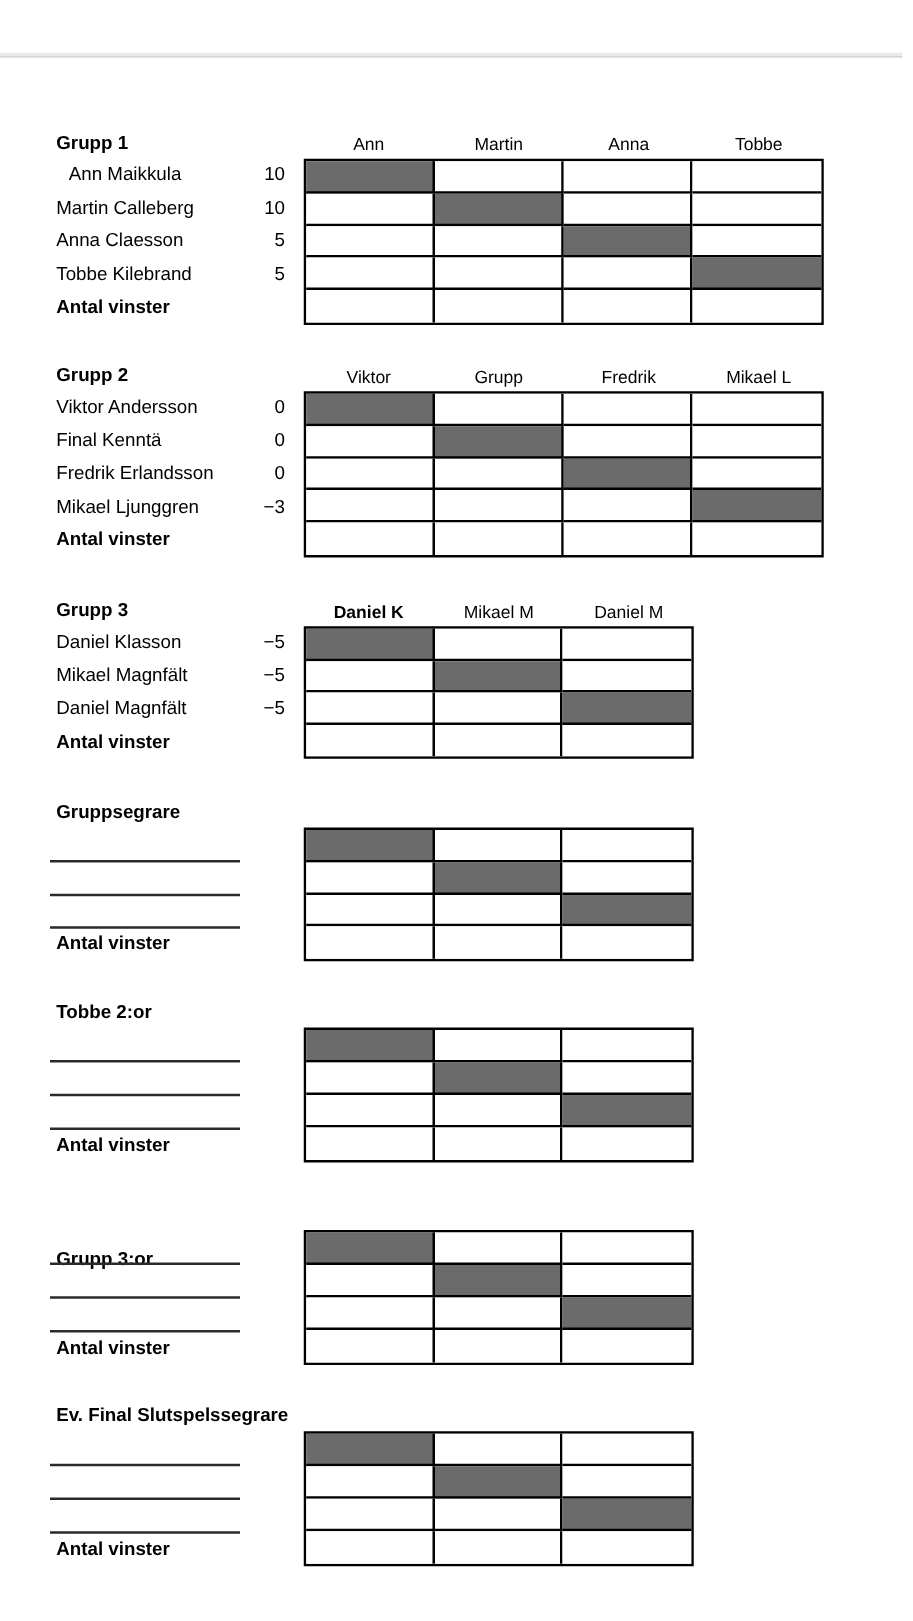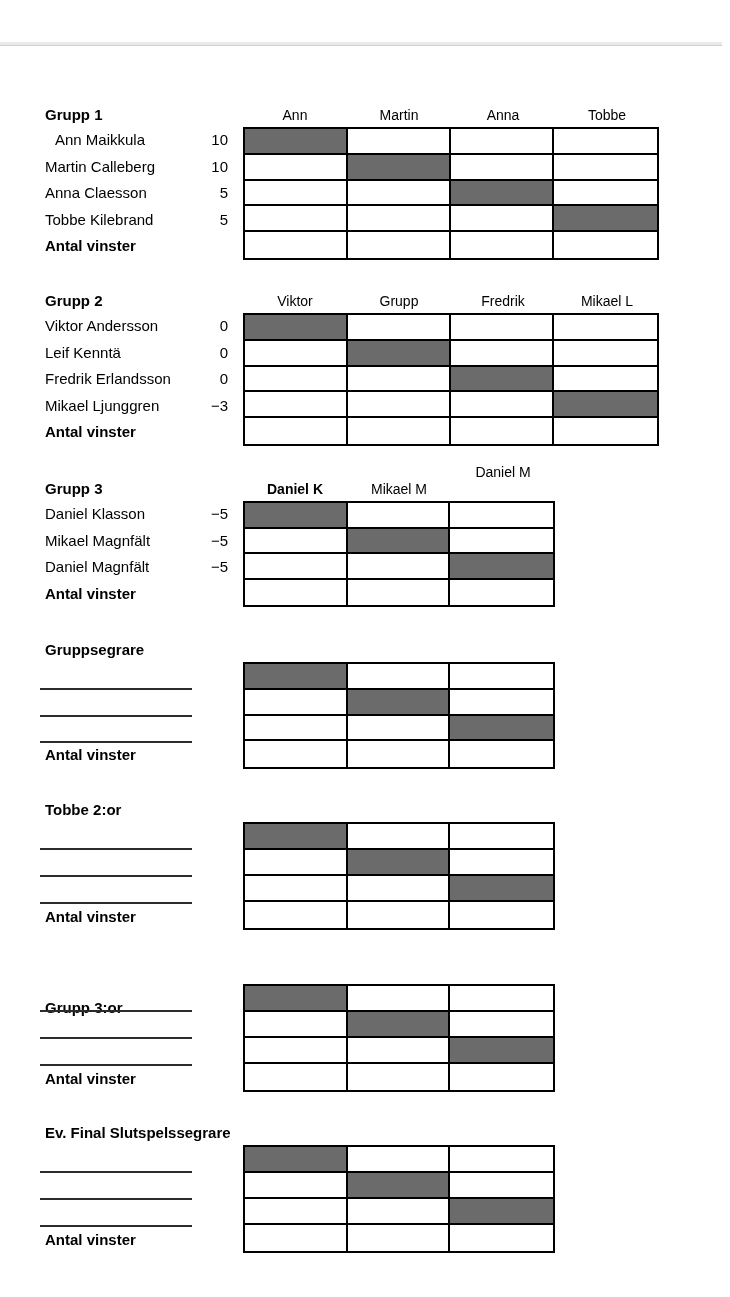--- a/index.html
+++ b/index.html
@@ -99,21 +99,21 @@
       </div>
     </div>
     <div>
       <div class="abs section-title" style="left: 45px; top: 249px; height: 20px; line-height: 20px;">Grupp 2</div>
       <div class="abs col-header" style="left: 243px; top: 249px; width: 104px; height: 20px; line-height: 20px;">Viktor</div>
       <div class="abs col-header" style="left: 347px; top: 249px; width: 104px; height: 20px; line-height: 20px;">Grupp</div>
       <div class="abs col-header" style="left: 451px; top: 249px; width: 104px; height: 20px; line-height: 20px;">Fredrik</div>
       <div class="abs col-header" style="left: 555px; top: 249px; width: 104px; height: 20px; line-height: 20px;">Mikael L</div>
       <div class="abs player-name" style="left: 45px; top: 271px; height: 26.6px; line-height: 26.6px;">Viktor Andersson</div>
       <div class="abs player-points" style="left: 148px; top: 271px; width: 80px; height: 26.6px; line-height: 26.6px;">0</div>
-      <div class="abs player-name" style="left: 45px; top: 297.6px; height: 26.6px; line-height: 26.6px;">Leif Kenntä</div>
+      <div class="abs player-name" style="left: 45px; top: 297.6px; height: 26.6px; line-height: 26.6px;">Final Kenntä</div>
       <div class="abs player-points" style="left: 148px; top: 297.6px; width: 80px; height: 26.6px; line-height: 26.6px;">0</div>
       <div class="abs player-name" style="left: 45px; top: 324.2px; height: 26.6px; line-height: 26.6px;">Fredrik Erlandsson</div>
       <div class="abs player-points" style="left: 148px; top: 324.2px; width: 80px; height: 26.6px; line-height: 26.6px;">0</div>
       <div class="abs player-name" style="left: 45px; top: 350.8px; height: 26.6px; line-height: 26.6px;">Mikael Ljunggren</div>
       <div class="abs player-points" style="left: 148px; top: 350.8px; width: 80px; height: 26.6px; line-height: 26.6px;">−3</div>
       <div class="abs antal" style="left: 45px; top: 377.4px; height: 26.6px; line-height: 26.6px;">Antal vinster</div>
       <div class="grid" style="left: 243px; top: 271px; width: 416px; height: 133px; grid-template-columns: repeat(4, 1fr); grid-template-rows: repeat(5, 1fr);">
         <div class="cell self"></div>
         <div class="cell"></div>
         <div class="cell"></div>
@@ -133,21 +133,21 @@
         <div class="cell last-row"></div>
         <div class="cell last-row"></div>
         <div class="cell last-row"></div>
         <div class="cell last-col last-row"></div>
       </div>
     </div>
     <div>
       <div class="abs section-title" style="left: 45px; top: 437px; height: 20px; line-height: 20px;">Grupp 3</div>
       <div class="abs col-header" style="left: 243px; top: 437px; width: 104px; height: 20px; line-height: 20px; font-weight: bold;">Daniel K</div>
       <div class="abs col-header" style="left: 347px; top: 437px; width: 104px; height: 20px; line-height: 20px;">Mikael M</div>
-      <div class="abs col-header" style="left: 451px; top: 420px; width: 104px; height: 20px; line-height: 20px;">Daniel M</div>
+      <div class="abs col-header" style="left: 451px; top: 437px; width: 104px; height: 20px; line-height: 20px;">Daniel M</div>
       <div class="abs player-name" style="left: 45px; top: 459px; height: 26.5px; line-height: 26.5px;">Daniel Klasson</div>
       <div class="abs player-points" style="left: 148px; top: 459px; width: 80px; height: 26.5px; line-height: 26.5px;">−5</div>
       <div class="abs player-name" style="left: 45px; top: 485.5px; height: 26.5px; line-height: 26.5px;">Mikael Magnfält</div>
       <div class="abs player-points" style="left: 148px; top: 485.5px; width: 80px; height: 26.5px; line-height: 26.5px;">−5</div>
       <div class="abs player-name" style="left: 45px; top: 512px; height: 26.5px; line-height: 26.5px;">Daniel Magnfält</div>
       <div class="abs player-points" style="left: 148px; top: 512px; width: 80px; height: 26.5px; line-height: 26.5px;">−5</div>
       <div class="abs antal" style="left: 45px; top: 538.5px; height: 26.5px; line-height: 26.5px;">Antal vinster</div>
       <div class="grid" style="left: 243px; top: 459px; width: 312px; height: 106px; grid-template-columns: repeat(3, 1fr); grid-template-rows: repeat(4, 1fr);">
         <div class="cell self"></div>
         <div class="cell"></div>

